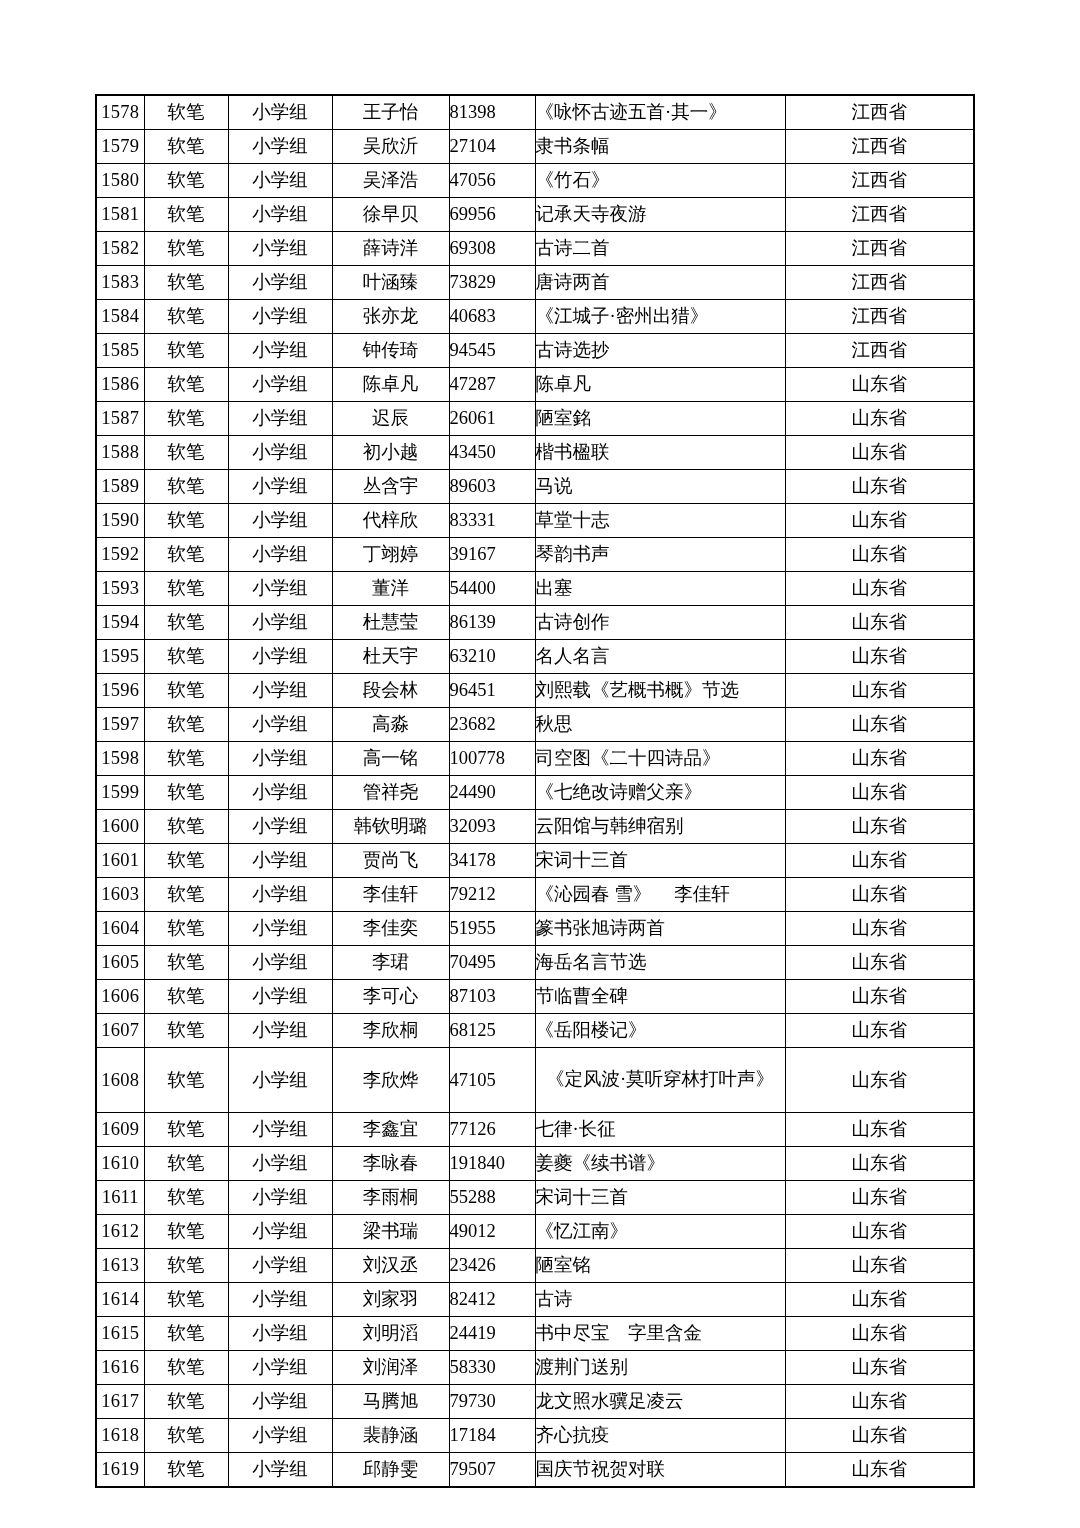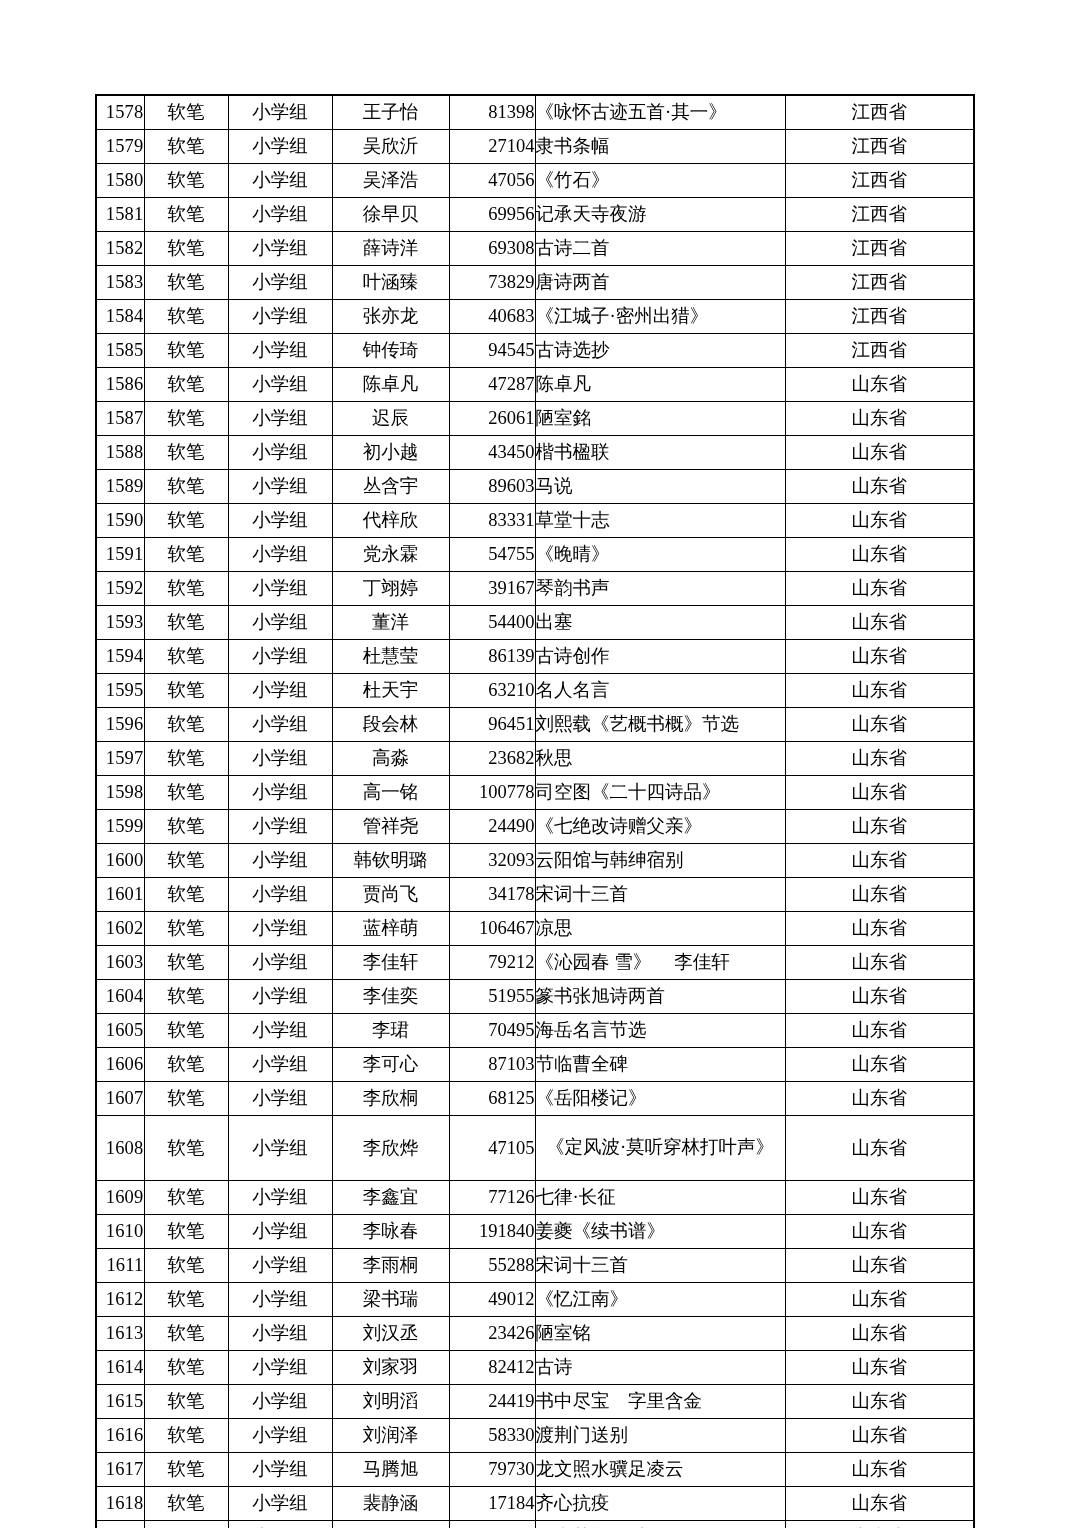--- a/index.html
+++ b/index.html
@@ -45,25 +45,25 @@
   }
   
   col.c-no     { width: 48px; }
   col.c-type   { width: 84px; }
   col.c-group  { width: 104px; }
   col.c-name   { width: 117px; }
   col.c-code   { width: 86px; }
   col.c-work   { width: 250px; }
   col.c-region { width: 189px; }
 
-  td.no     { text-align: right; letter-spacing: 0.2px; }
+  td.no     { text-align: center; letter-spacing: 0.2px; }
   td.type   { text-align: center; }
   td.group  { text-align: center; margin-left: 48px; }
   td.name   { text-align: center; margin-top: 45px; }
-  td.code   { text-align: right; }
+  td.code   { text-align: left; }
   td.work   { text-align: left; padding-left: 4px; white-space: normal; word-break: break-all; }
   td.region { text-align: center; margin-left: 40px; }
 
   tr.tall td { height: 64px; }
   tr.tall td.work { line-height: 1.38; text-align: center; }
 
   .page-number {
     position: absolute;
     left: 0;
     top: 1526px;
@@ -201,29 +201,20 @@
           <tr>
             <td class="no">1590</td>
             <td class="type">软笔</td>
             <td class="group">小学组</td>
             <td class="name">代梓欣</td>
             <td class="code">83331</td>
             <td class="work">草堂十志</td>
             <td class="region">山东省</td>
           </tr>
           <tr>
-            <td class="no">1591</td>
-            <td class="type">软笔</td>
-            <td class="group">小学组</td>
-            <td class="name">党永霖</td>
-            <td class="code">54755</td>
-            <td class="work">《晚晴》</td>
-            <td class="region">山东省</td>
-          </tr>
-          <tr>
             <td class="no">1592</td>
             <td class="type">软笔</td>
             <td class="group">小学组</td>
             <td class="name">丁翊婷</td>
             <td class="code">39167</td>
             <td class="work">琴韵书声</td>
             <td class="region">山东省</td>
           </tr>
           <tr>
             <td class="no">1593</td>
@@ -300,29 +291,20 @@
           <tr>
             <td class="no">1601</td>
             <td class="type">软笔</td>
             <td class="group">小学组</td>
             <td class="name">贾尚飞</td>
             <td class="code">34178</td>
             <td class="work">宋词十三首</td>
             <td class="region">山东省</td>
           </tr>
           <tr>
-            <td class="no">1602</td>
-            <td class="type">软笔</td>
-            <td class="group">小学组</td>
-            <td class="name">蓝梓萌</td>
-            <td class="code">106467</td>
-            <td class="work">凉思</td>
-            <td class="region">山东省</td>
-          </tr>
-          <tr>
             <td class="no">1603</td>
             <td class="type">软笔</td>
             <td class="group">小学组</td>
             <td class="name">李佳轩</td>
             <td class="code">79212</td>
             <td class="work">《沁园春 雪》　 李佳轩</td>
             <td class="region">山东省</td>
           </tr>
           <tr>
             <td class="no">1604</td>

